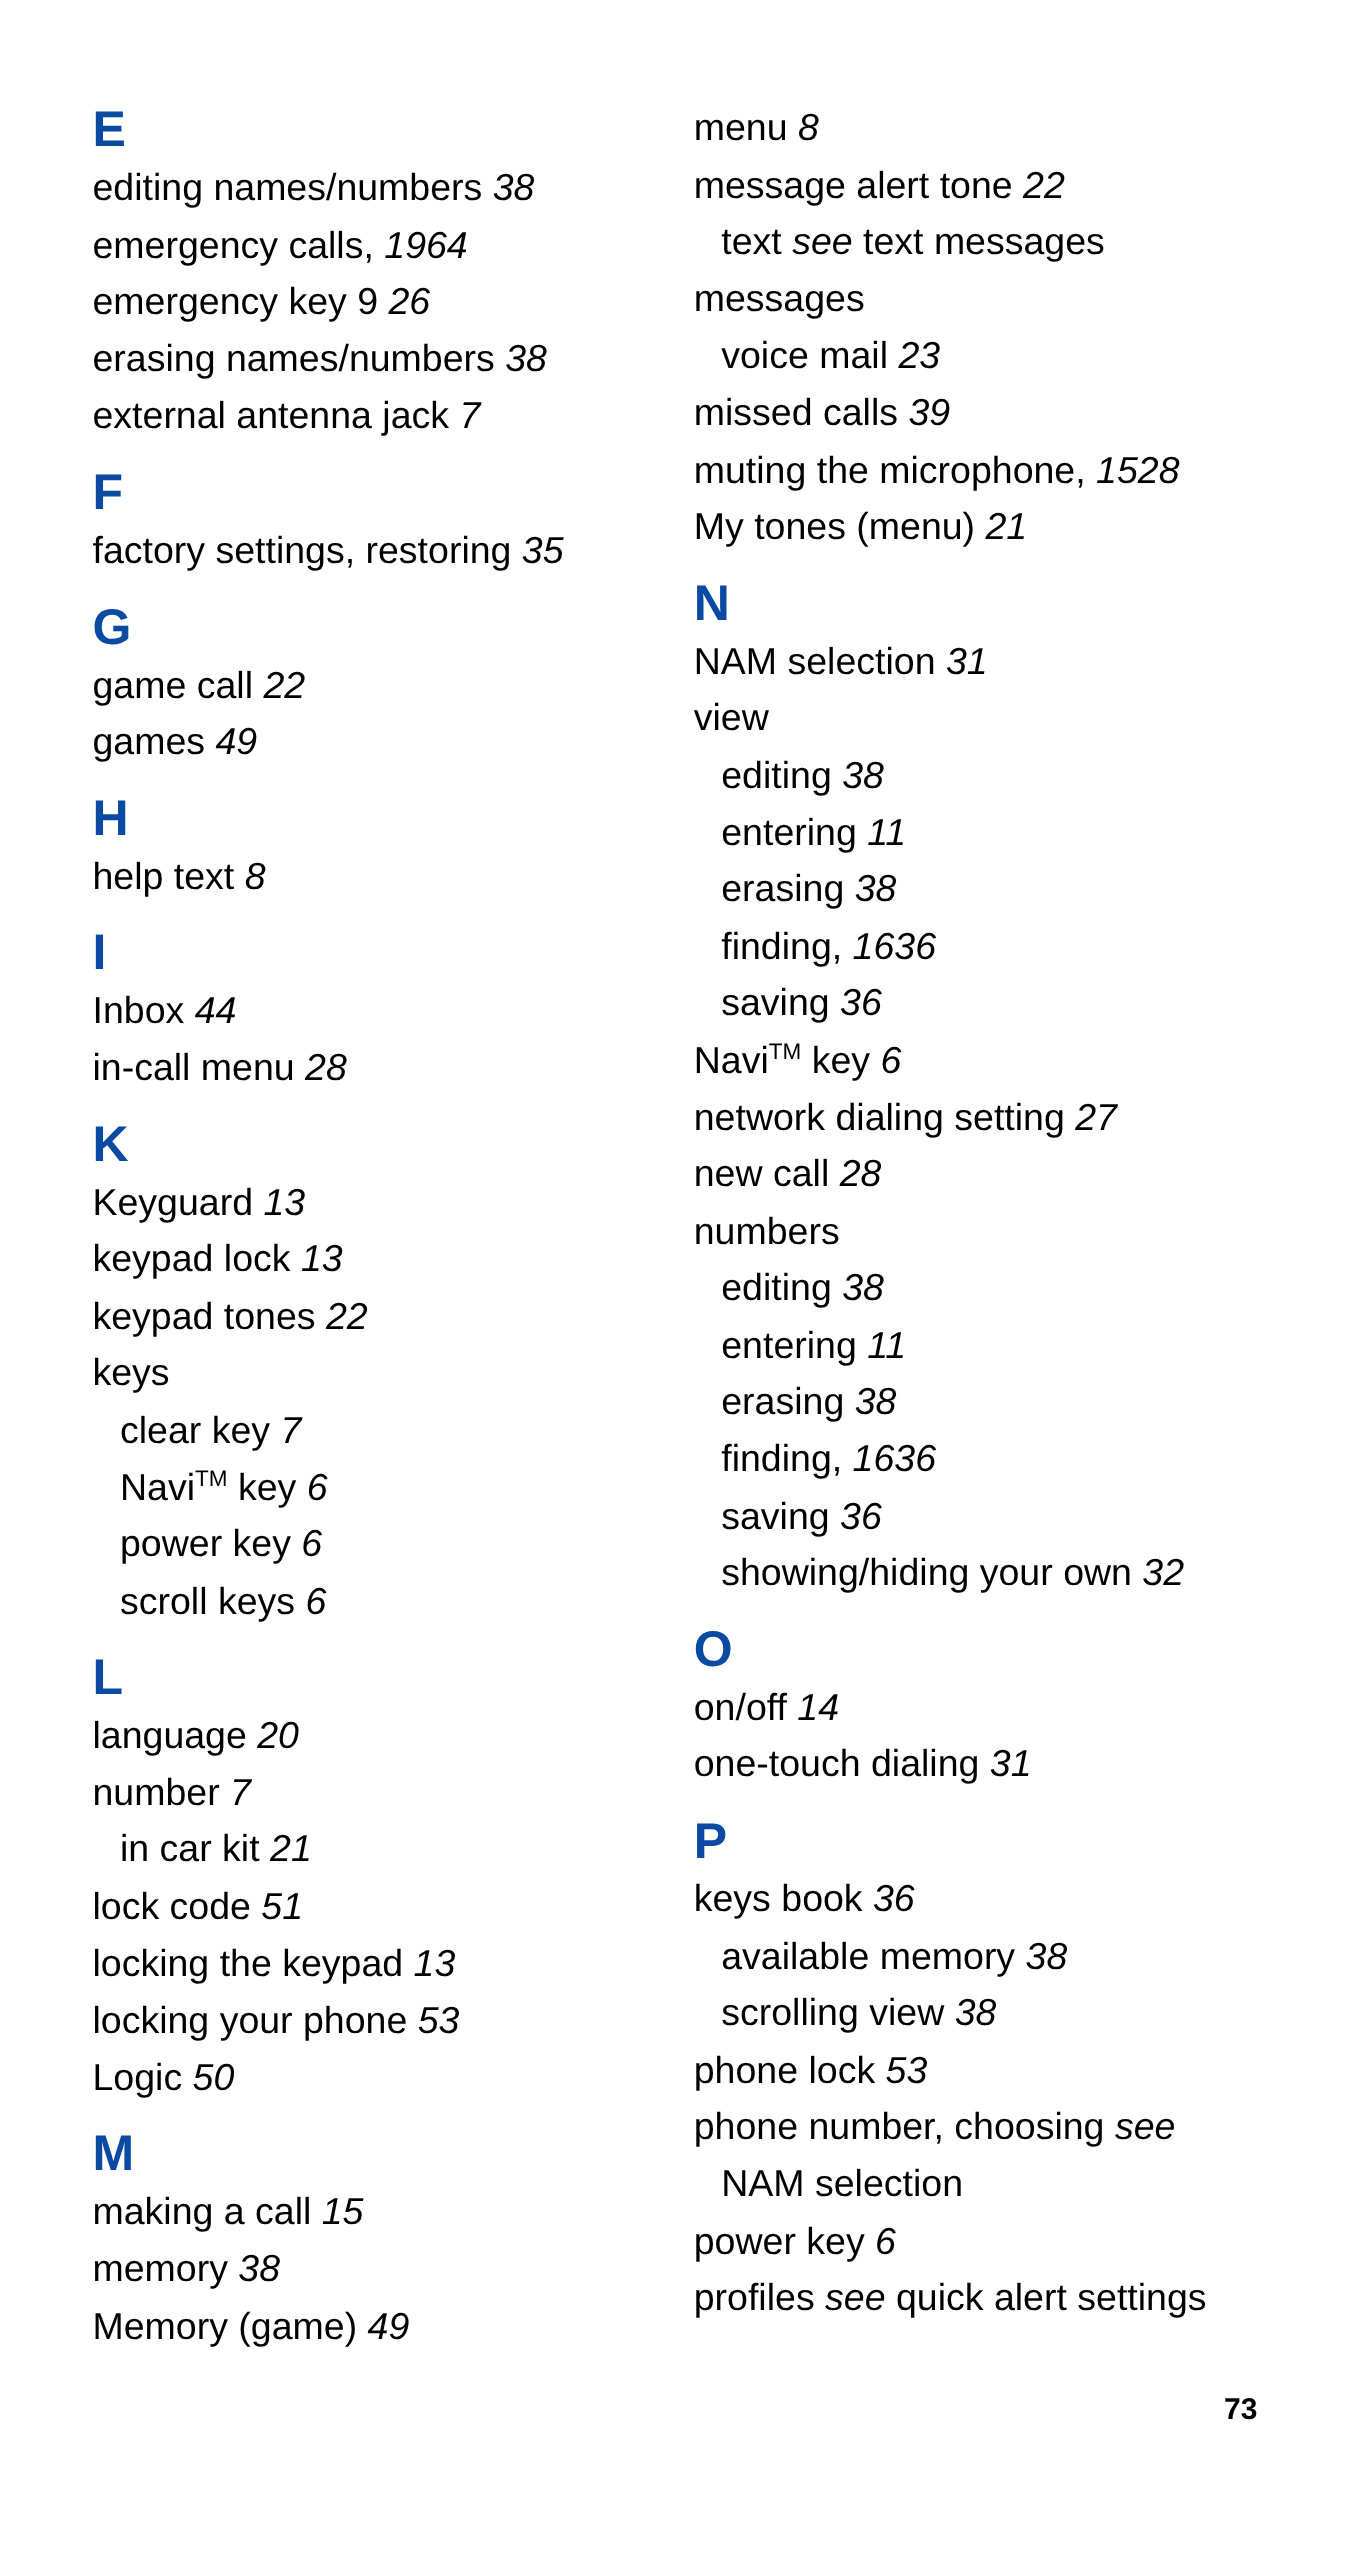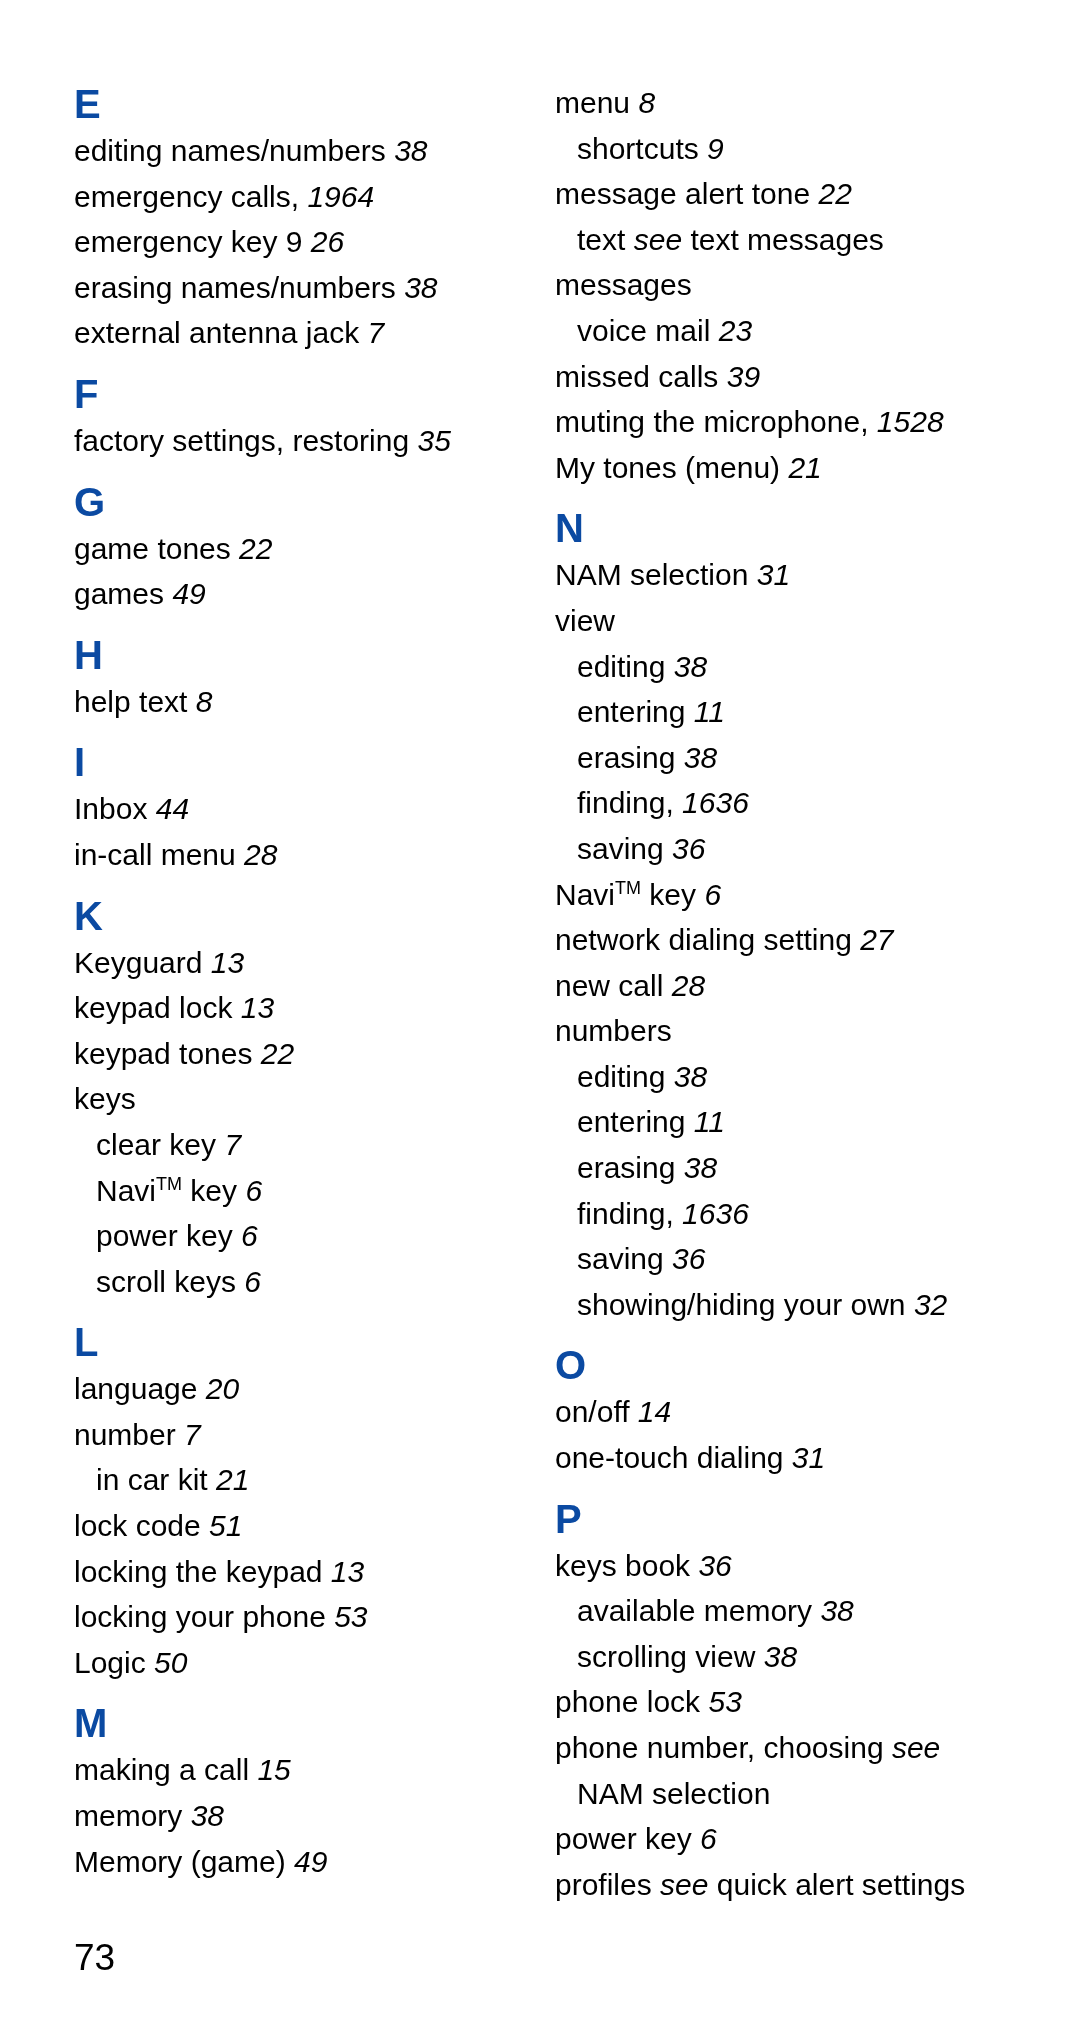--- a/index.html
+++ b/index.html
@@ -48,42 +48,42 @@
     font-style: italic;
   }
   .see {
     font-style: italic;
   }
   sup {
     font-size: 0.6em;
     vertical-align: super;
   }
   .footer {
-    text-align: left;
-    font-size: 37px;
-    font-weight: 400;
+    text-align: right;
+    font-size: 24px;
+    font-weight: 700;
     padding: 30px 0 60px 0;
   }
 </style>
 </head>
 <body>
 
 <div class="page">
   <div class="columns">
     <div class="col" id="col-left">
         <div class="letter">E</div>
         <div class="entry"><span>editing names/numbers</span><span class="pg"> 38</span></div>
         <div class="entry"><span>emergency calls</span><span>, </span><span class="pg"> 19</span><span class="pg">64</span></div>
         <div class="entry"><span>emergency key 9</span><span class="pg"> 26</span></div>
         <div class="entry"><span>erasing names/numbers</span><span class="pg"> 38</span></div>
         <div class="entry"><span>external antenna jack</span><span class="pg"> 7</span></div>
         <div class="letter">F</div>
         <div class="entry"><span>factory settings, restoring</span><span class="pg"> 35</span></div>
         <div class="letter">G</div>
-        <div class="entry"><span>game tones</span><span class="pg"> 22</span></div>
+        <div class="entry"><span>game call</span><span class="pg"> 22</span></div>
         <div class="entry"><span>games</span><span class="pg"> 49</span></div>
         <div class="letter">H</div>
         <div class="entry"><span>help text</span><span class="pg"> 8</span></div>
         <div class="letter">I</div>
         <div class="entry"><span>Inbox</span><span class="pg"> 44</span></div>
         <div class="entry"><span>in-call menu</span><span class="pg"> 28</span></div>
         <div class="letter">K</div>
         <div class="entry"><span>Keyguard</span><span class="pg"> 13</span></div>
         <div class="entry"><span>keypad lock</span><span class="pg"> 13</span></div>
         <div class="entry"><span>keypad tones</span><span class="pg"> 22</span></div>
@@ -100,21 +100,20 @@
         <div class="entry"><span>locking the keypad</span><span class="pg"> 13</span></div>
         <div class="entry"><span>locking your phone</span><span class="pg"> 53</span></div>
         <div class="entry"><span>Logic</span><span class="pg"> 50</span></div>
         <div class="letter">M</div>
         <div class="entry"><span>making a call</span><span class="pg"> 15</span></div>
         <div class="entry"><span>memory</span><span class="pg"> 38</span></div>
         <div class="entry"><span>Memory (game)</span><span class="pg"> 49</span></div>
       </div>
     <div class="col" id="col-right">
         <div class="entry"><span>menu</span><span class="pg"> 8</span></div>
-        <div class="entry sub"><span>shortcuts</span><span class="pg"> 9</span></div>
         <div class="entry"><span>message alert tone</span><span class="pg"> 22</span></div>
         <div class="entry sub"><span>text </span><span class="see">see</span><span> text messages</span></div>
         <div class="entry"><span>messages</span></div>
         <div class="entry sub"><span>voice mail</span><span class="pg"> 23</span></div>
         <div class="entry"><span>missed calls</span><span class="pg"> 39</span></div>
         <div class="entry"><span>muting the microphone</span><span>, </span><span class="pg"> 15</span><span class="pg">28</span></div>
         <div class="entry"><span>My tones (menu)</span><span class="pg"> 21</span></div>
         <div class="letter">N</div>
         <div class="entry"><span>NAM selection</span><span class="pg"> 31</span></div>
         <div class="entry"><span>view</span></div>

